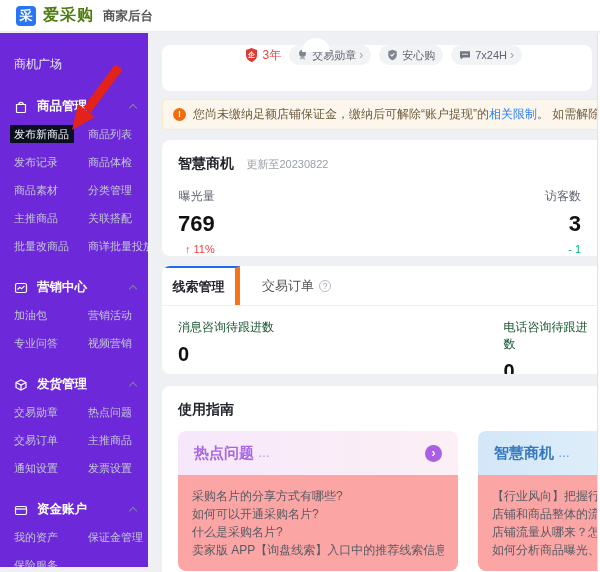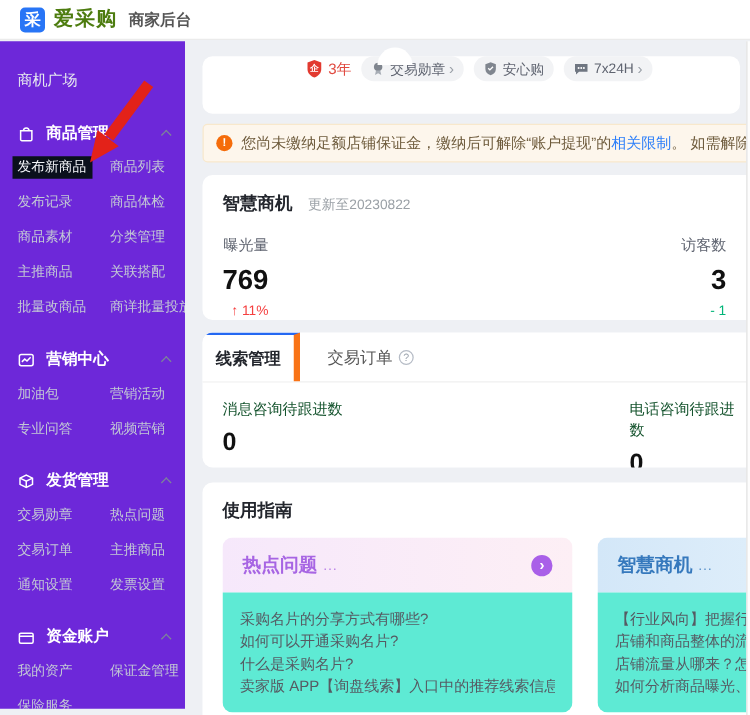--- a/index.html
+++ b/index.html
@@ -116,21 +116,21 @@
   .gcard { border-radius:8px; overflow:hidden; flex:none; }
   .gcard.c0 { width:280px; } .gcard.c1 { width:260px; }
   .ghead { height:44px; display:flex; align-items:center; padding:0 16px; font-size:15px; font-weight:bold; }
   .gcard.c0 .ghead { background:linear-gradient(90deg,#f6e8fb,#fdeff5); color:#a765e3; }
   .gcard.c1 .ghead { background:linear-gradient(90deg,#d3e7f8,#e9f4fc); color:#3679bd; }
   .gellipsis { font-size:12px; font-weight:normal; margin-left:4px; opacity:.75; }
   .garrow {
     margin-left:auto; width:17px; height:17px; border-radius:50%;
     background:#a95fe8; color:#fff; font-size:12px; line-height:16px; text-align:center; cursor:pointer;
   }
-  .gbody { background:#5eead4; padding:12px 14px; }
+  .gbody { background:#fca5a5; padding:12px 14px; }
   .gq { font-size:12px; color:#565b63; line-height:18px; white-space:nowrap; overflow:hidden; cursor:pointer; }
 
   .scroll-strip {
     position:absolute; right:0; top:33px; bottom:0; width:3px;
     background:#fdfdfd; border-left:1px solid #e2e2e2; z-index:8;
   }
   .annotation-arrow { position:absolute; left:0; top:0; z-index:20; pointer-events:none; }
 </style>
 </head>
 <body>

